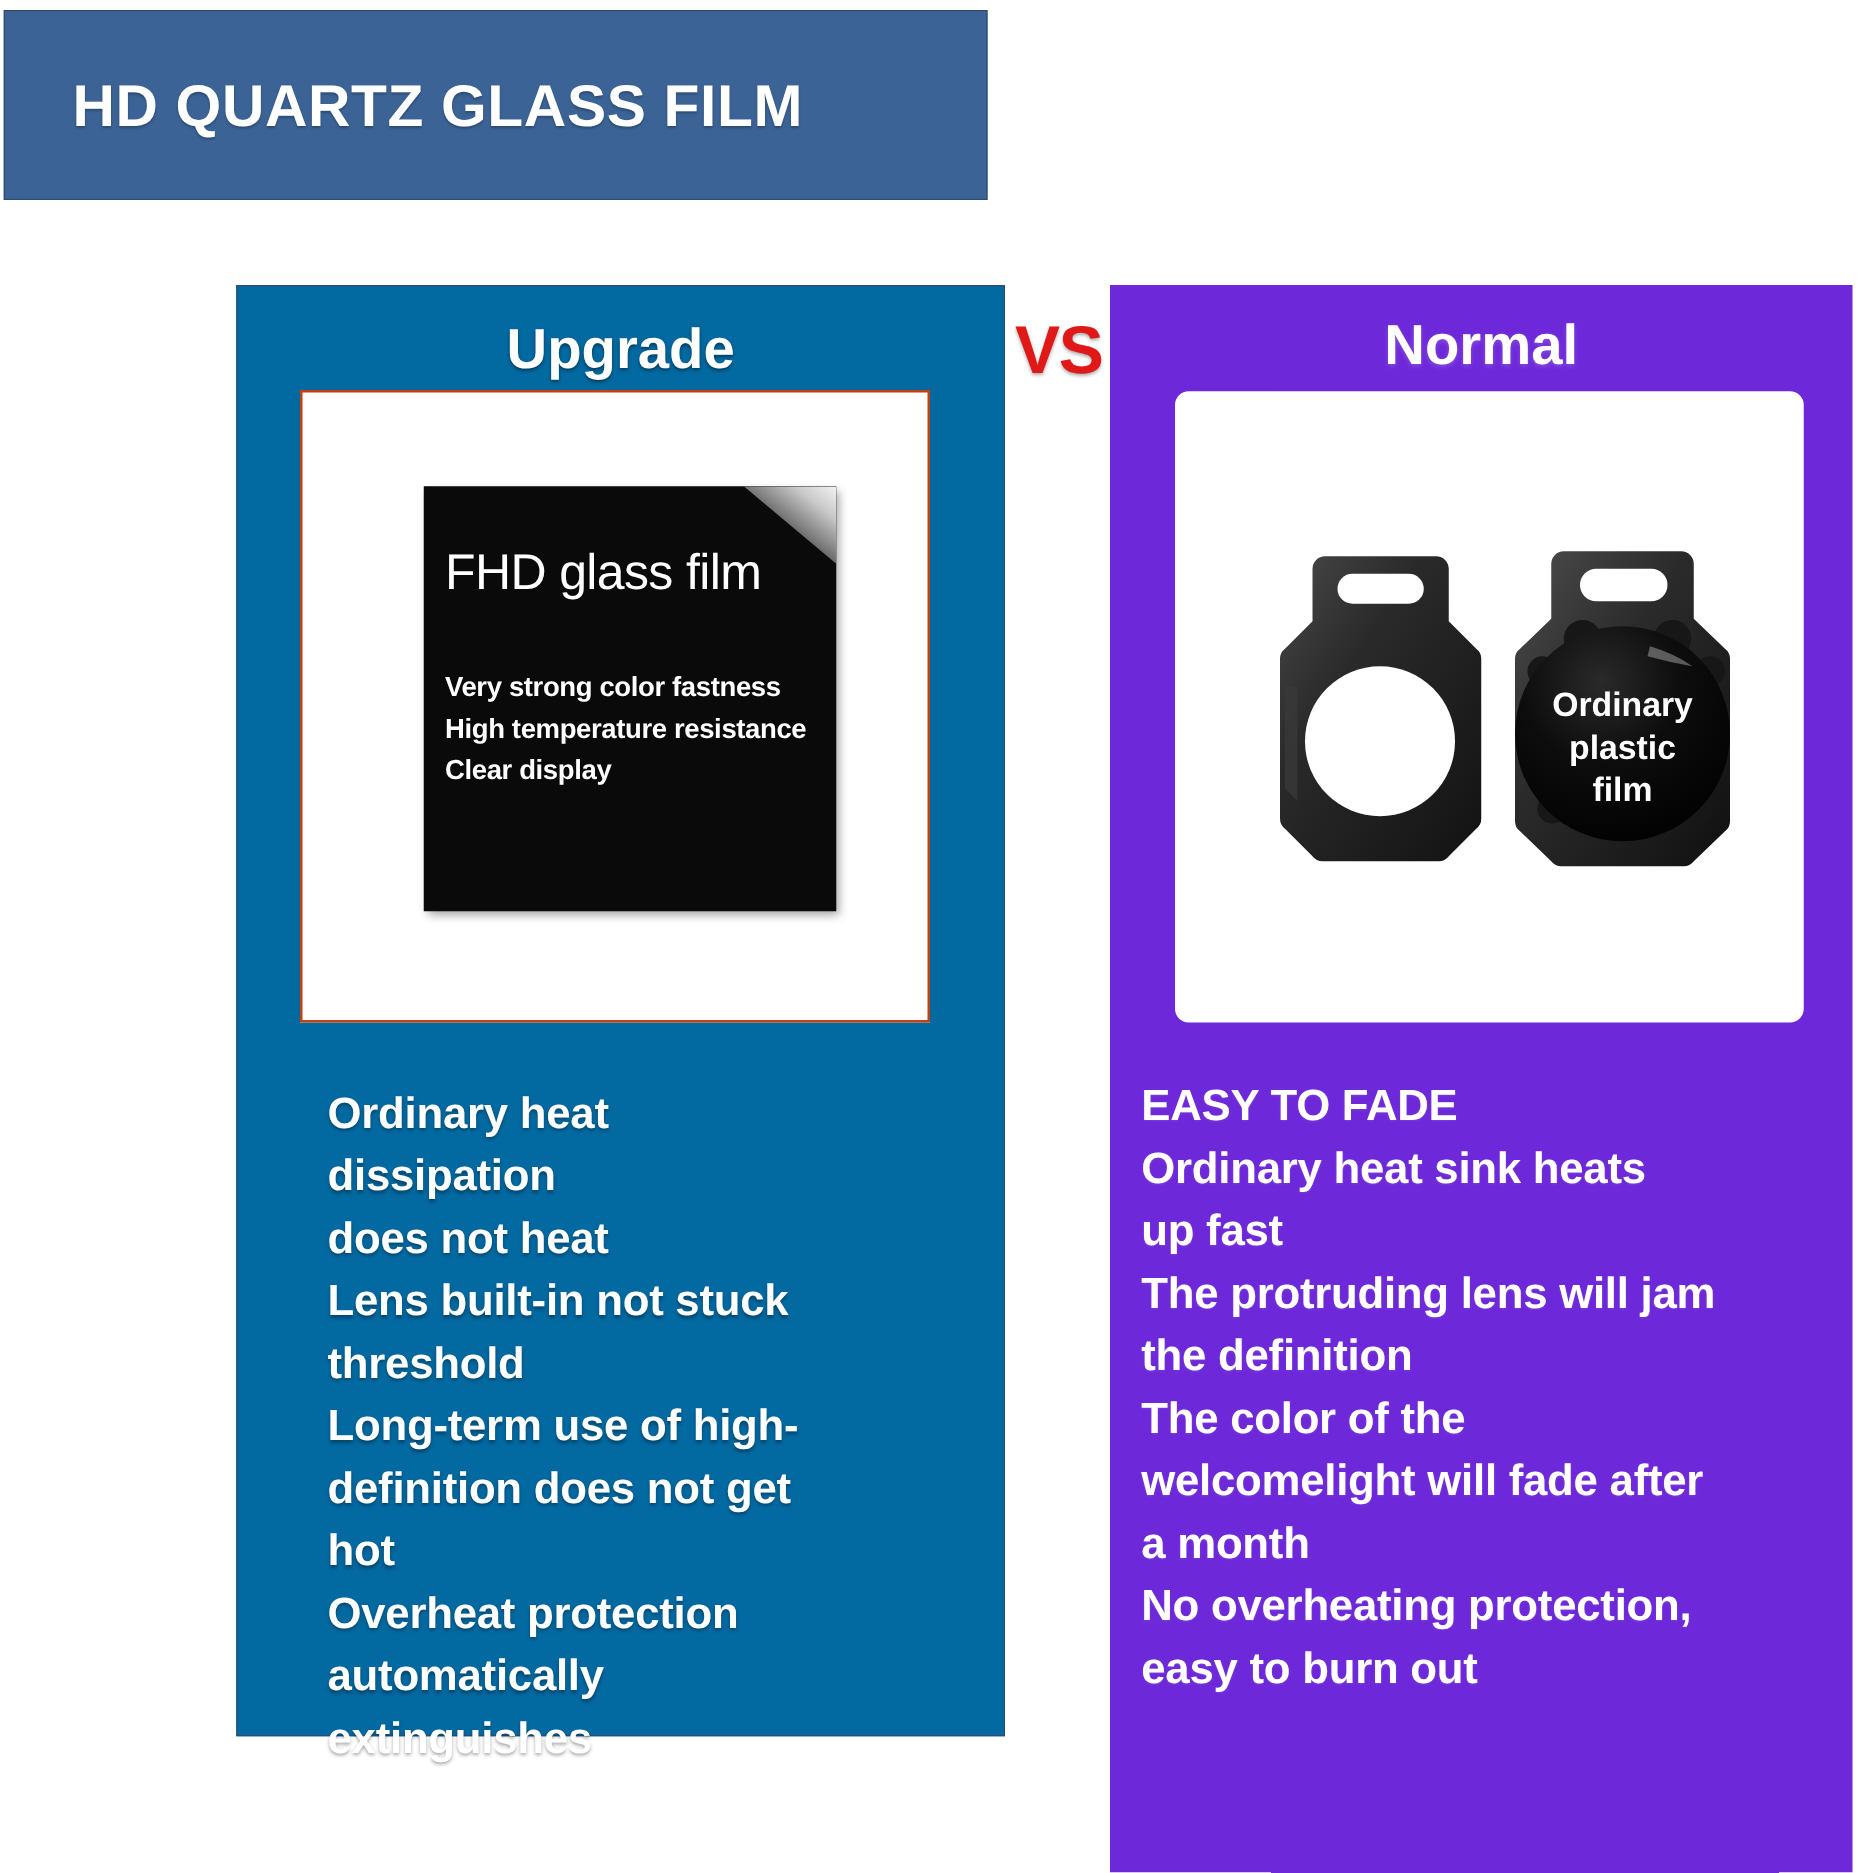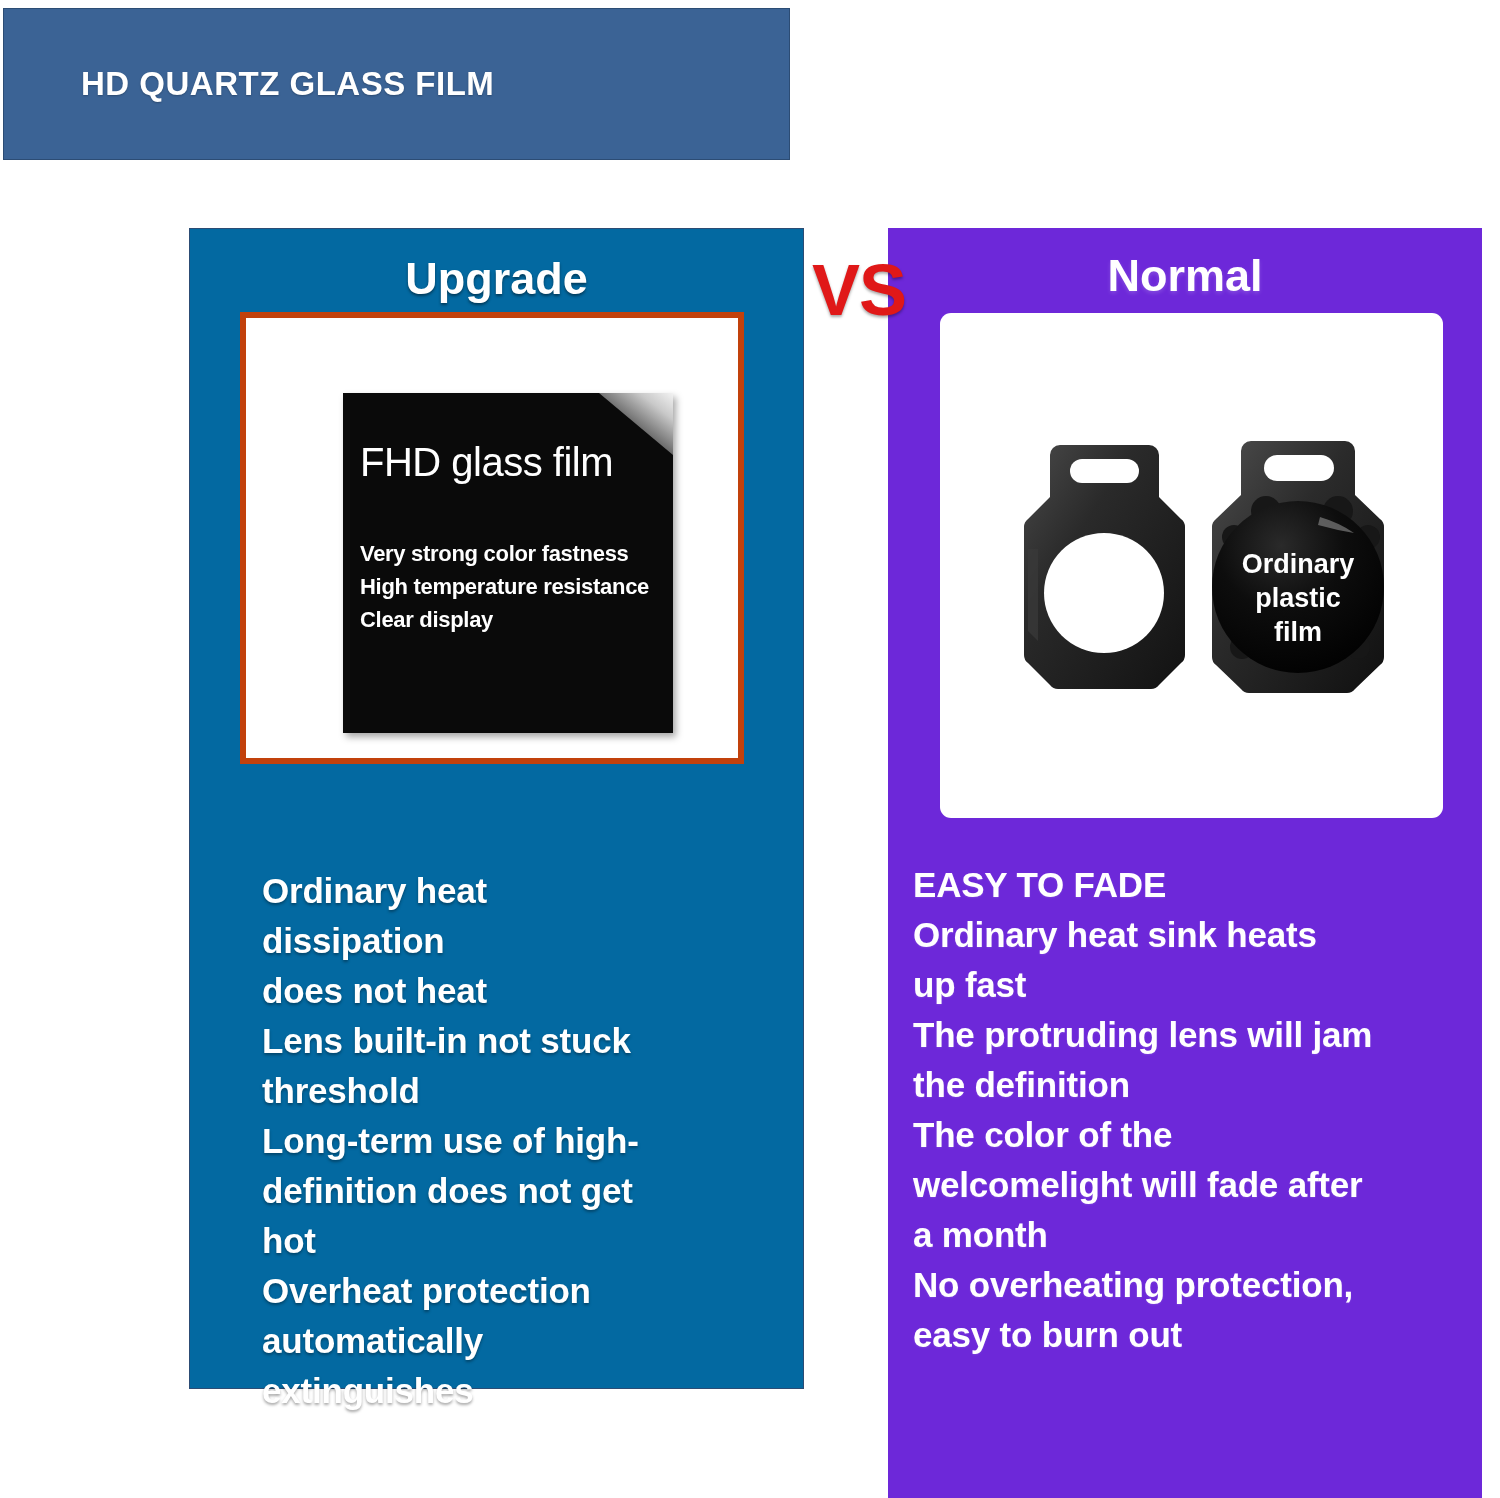--- a/index.html
+++ b/index.html
@@ -23,24 +23,24 @@
     width: 787px;
     height: 152px;
     background: #3B6395;
     border: 1px solid #2c4c74;
     box-sizing: border-box;
     display: flex;
     align-items: center;
   }
   .header-title {
     color: #ffffff;
-    font-size: 33px;
+    font-size: 47px;
     font-weight: bold;
     letter-spacing: 0.5px;
-    padding-left: 77px;
+    padding-left: 54px;
     white-space: nowrap;
     text-shadow: 0 1px 2px rgba(0,0,0,0.25);
   }
 
   
   .panel {
     position: absolute;
     box-sizing: border-box;
   }
   .panel-upgrade {
@@ -71,39 +71,39 @@
   .panel-normal .panel-heading {
     margin-top: 22px;
     text-shadow: 0 2px 4px rgba(255,255,255,0.18);
   }
 
   
   .vs-badge {
     position: absolute;
     left: 812px;
     top: 249px;
-    font-size: 72px;
+    font-size: 54px;
     font-weight: bold;
     color: #E01818;
     letter-spacing: -1px;
     z-index: 30;
     text-shadow: 0 2px 3px rgba(0,0,0,0.35);
   }
 
   
   .image-box {
     position: absolute;
     background: #ffffff;
   }
   .image-box-upgrade {
     left: 240px;
     top: 312px;
     width: 504px;
-    height: 452px;
-    border: 6px solid #c2410c;
+    height: 506px;
+    border: 2px solid #c2410c;
     box-sizing: border-box;
   }
   .image-box-normal {
     left: 940px;
     top: 313px;
     width: 503px;
     height: 505px;
     border-radius: 11px;
   }
 

